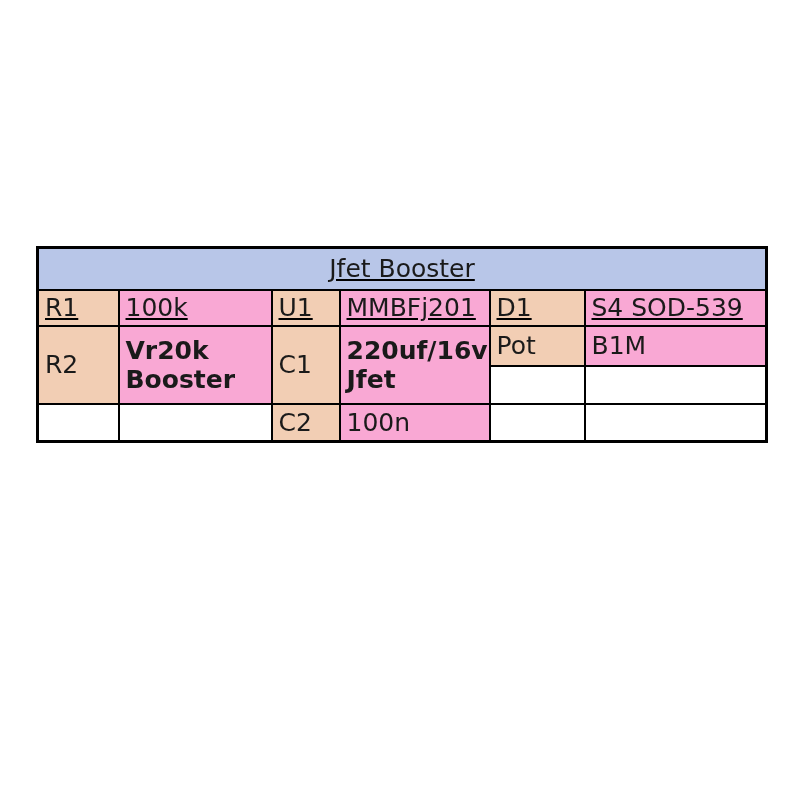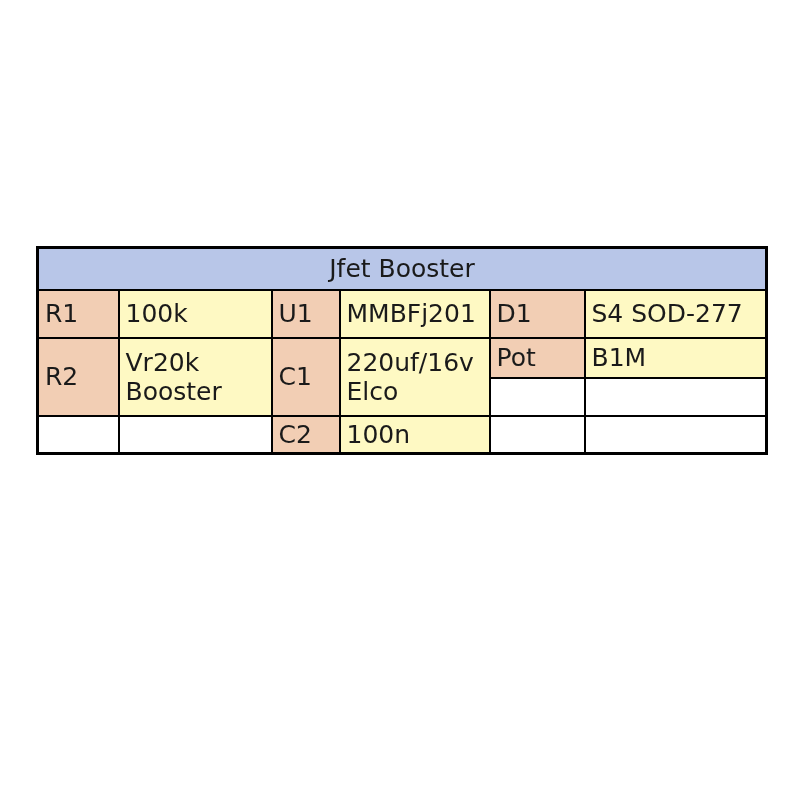--- a/index.html
+++ b/index.html
@@ -27,21 +27,21 @@
     background: #ffffff;
   }
 
   #bom-table td {
     border: 2.5px solid #000000;
     padding: 0 6px;
     font-size: 25px;
     line-height: 1.18;
     color: #1a1a1a;
     vertical-align: middle;
-    background: #fef9c3;
+    background: #f9a8d4;
     overflow: hidden;
     white-space: nowrap;
   }
 
   .title-cell {
     background: #b8c6e8 !important;
     text-align: center;
     font-size: 25px;
     height: 40px;
   }
@@ -53,32 +53,33 @@
   .empty-cell {
     background: #ffffff !important;
   }
 
   .val-wrap {
     white-space: normal;
   }
 
   .val-line {
     display: block;
+    font-weight: bold;
   }
 
   
   col.c-ref1  { width: 81px; }
   col.c-val1  { width: 153px; }
   col.c-ref2  { width: 68px; }
   col.c-val2  { width: 150px; }
   col.c-ref3  { width: 95px; }
   col.c-val3  { width: 182px; }
 
-  .r-head { height: 40px; }
-  .r-1    { height: 48px; }
+  .r-head { height: 40px; text-decoration: underline; }
+  .r-1    { height: 36px; text-decoration: underline; }
   .r-2    { height: 40px; margin-top: 12px; }
   .r-3    { height: 38px; }
   .r-4    { height: 37px; margin-top: 20px; }
 </style>
 </head>
 <body>
 
 <table id="bom-table">
   <colgroup>
     <col class="c-ref1">
@@ -94,34 +95,34 @@
     </tr>
 
     <tr class="r-1">
       <td class="ref-cell" rowspan="1">R1</td>
       <td>100k</td>
 
       <td class="ref-cell">U1</td>
       <td>MMBFj201</td>
 
       <td class="ref-cell">D1</td>
-      <td>S4 SOD-277</td>
+      <td>S4 SOD-539</td>
     </tr>
 
     <tr class="r-2">
       <td class="ref-cell" rowspan="2">R2</td>
       <td class="val-wrap" rowspan="2">
         <span class="val-line">Vr20k</span>
         <span class="val-line">Booster</span>
       </td>
 
       <td class="ref-cell" rowspan="2">C1</td>
       <td class="val-wrap" rowspan="2">
         <span class="val-line">220uf/16v</span>
-        <span class="val-line">Elco</span>
+        <span class="val-line">Jfet</span>
       </td>
 
       <td class="ref-cell">Pot</td>
       <td>B1M</td>
     </tr>
 
     <tr class="r-3">
       <td class="empty-cell"></td>
       <td class="empty-cell"></td>
     </tr>

